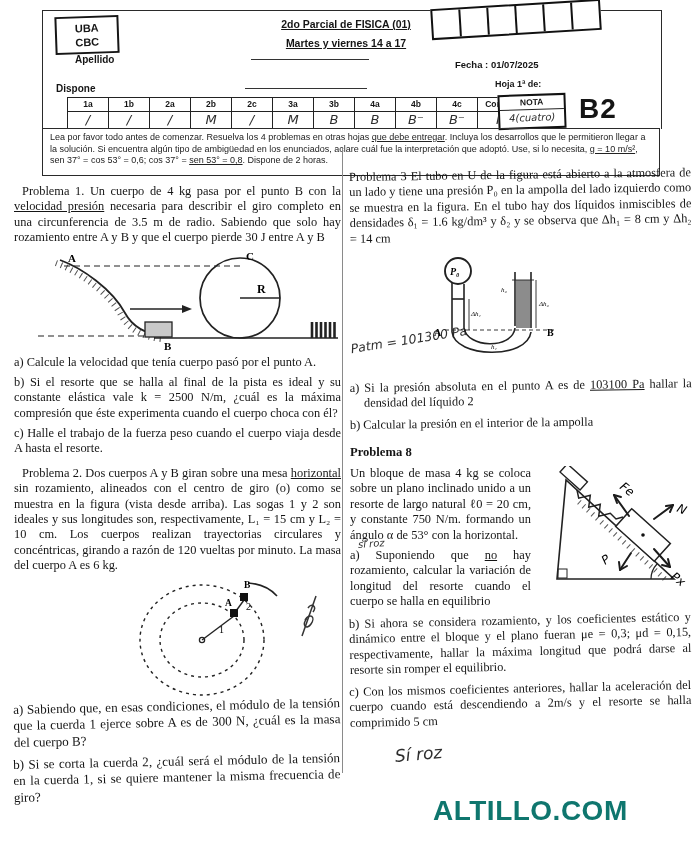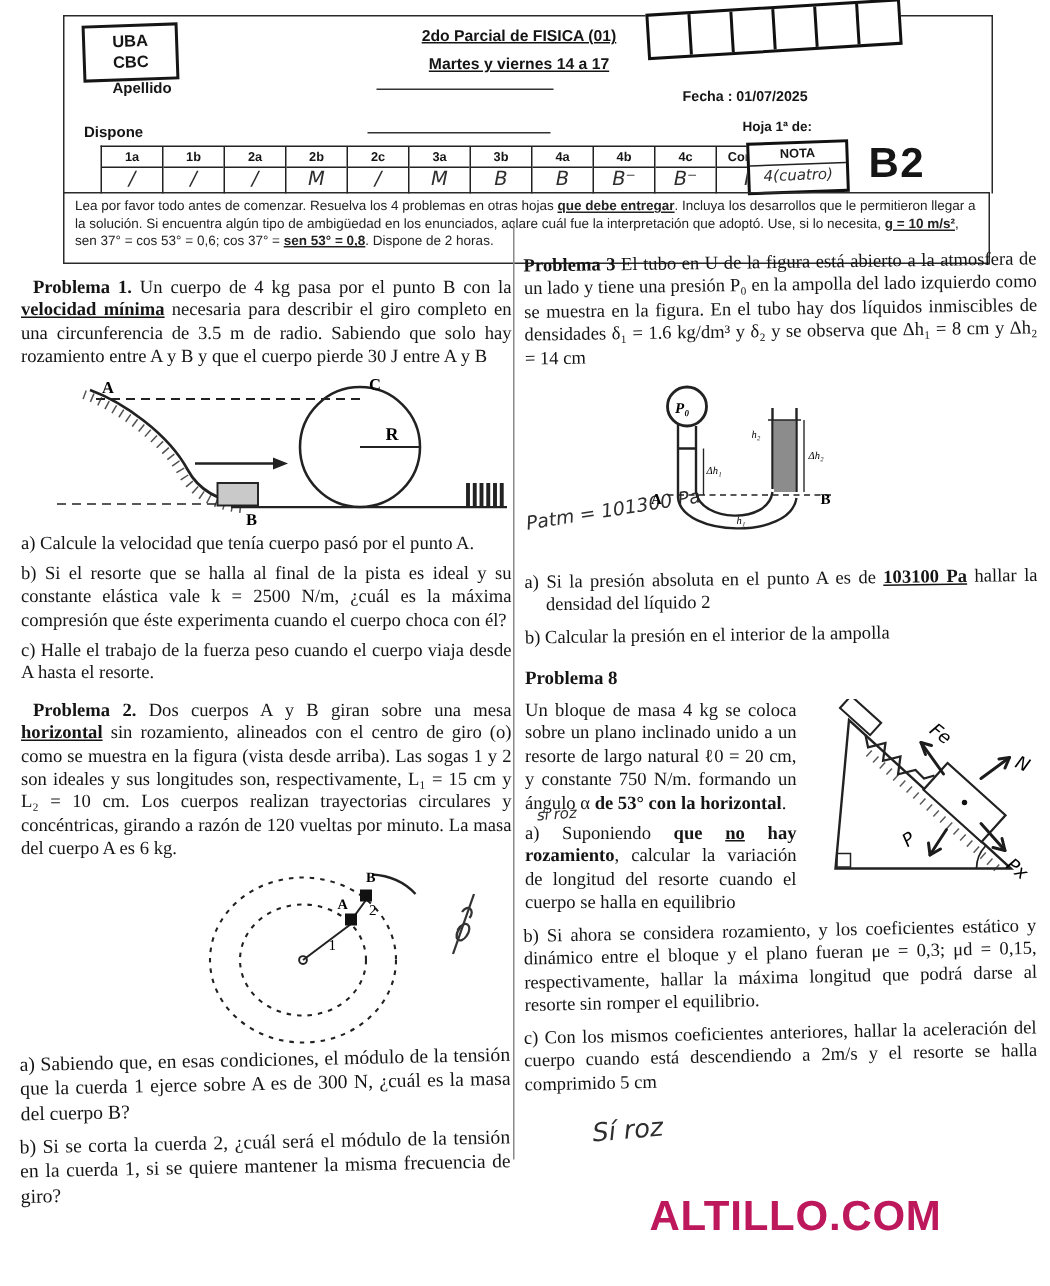--- a/index.html
+++ b/index.html
@@ -35,22 +35,22 @@
   .gmark{height:17px;text-align:center;}
   .hand{font-family:"DejaVu Sans",sans-serif;font-style:italic;color:#2e2e2e;}
   .gmark.hand{font-size:13px;line-height:15px;}
   .nota{position:absolute;left:455px;top:83px;width:64px;border:2.5px solid #111;
         transform:rotate(-2deg);background:#fff;}
   .nota .gmark{font-size:10px;line-height:16px;}
   .b2{position:absolute;left:536px;top:82px;font:bold 28px "Liberation Sans",sans-serif;letter-spacing:1px;}
   .instructions{position:absolute;left:42px;top:128px;width:618px;height:48px;
         border:1.3px solid #2a2a2a;box-sizing:border-box;padding:3px 7px;
         font:9px/1.3 "Liberation Sans",sans-serif;color:#222;text-align:left;}
-  .u{text-decoration:underline;font-weight:bold;}
-  .b{font-weight:bold;}
+  .u{text-decoration:underline;}
+  .b{font-weight:normal;}
   .divider{position:absolute;left:342px;top:148px;height:625px;border-left:1px solid #8a8a8a;}
   
   .colL{position:absolute;left:14px;top:184px;width:327px;}
   .colR{position:absolute;left:350px;top:170px;width:342px;}
   .body{margin:0 0 5px 0;font-size:12.4px;line-height:1.24;text-align:justify;}
   .indent{text-indent:8px;}
   .q{margin-top:3px;}
   .qbig{font-size:13.1px;line-height:1.26;}
   .skew{transform:rotate(-1.2deg);transform-origin:0 100%;}
   .skew2{transform:rotate(-0.8deg);transform-origin:0 100%;}
@@ -59,21 +59,21 @@
   .fig2{position:absolute;left:88px;top:0;}
   .fig3wrap{position:relative;height:126px;}
   .fig3{position:absolute;left:55px;top:2px;}
   .patm{position:absolute;left:0;top:80px;font-size:12.5px;transform:rotate(-9deg);white-space:nowrap;}
   .p4title{font-weight:bold;font-size:12.6px;margin:12px 0 6px 0;}
   .fig4{float:right;width:155px;height:132px;margin:0 0 4px 6px;}
   .handwrap{position:relative;}
   .siroz{position:absolute;left:8px;top:-10px;font-size:10px;white-space:nowrap;transform:rotate(-4deg);}
   .bottomroz{margin:8px 0 0 45px;font-size:17px;transform:rotate(-5deg);display:inline-block;}
   .altillo{position:absolute;left:433px;top:795px;font:bold 28px "Liberation Sans",sans-serif;
-           letter-spacing:0.5px;color:#be185d;}
+           letter-spacing:0.5px;color:#0f766e;}
   svg text{font-family:"Liberation Serif","DejaVu Serif",serif;}
   svg .handtxt{font-family:"DejaVu Sans",sans-serif;font-style:italic;}
 </style>
 </head>
 <body>
 
 <div class="page">
 
   <div class="form">
     <div class="uba">
@@ -155,21 +155,21 @@
 
   <div class="instructions">
     <span>Lea por favor todo antes de comenzar. Resuelva los 4 problemas en otras hojas </span><span class="b u">que debe entregar</span><span>. Incluya los desarrollos que le permitieron llegar a la solución. Si encuentra algún tipo de ambigüedad en los enunciados, aclare cuál fue la interpretación que adoptó. Use, si lo necesita, </span><span class="u">g = 10 m/s²</span><span>, sen 37° = cos 53° = 0,6; cos 37° = </span><span class="u">sen 53° = 0,8</span><span>. Dispone de 2 horas.</span>
   </div>
 
   <div class="divider"></div>
 
   <div class="colL">
 
     <p class="body indent">
-      <span class="b">Problema 1.</span><span> Un cuerpo de 4 kg pasa por el punto B con la </span><span class="u">velocidad mínima</span><span> necesaria para describir el giro completo en una circunferencia de 3.5 m de radio. Sabiendo que solo hay rozamiento entre A y B y que el cuerpo pierde 30 J entre A y B</span>
+      <span class="b">Problema 1.</span><span> Un cuerpo de 4 kg pasa por el punto B con la </span><span class="u">velocidad presión</span><span> necesaria para describir el giro completo en una circunferencia de 3.5 m de radio. Sabiendo que solo hay rozamiento entre A y B y que el cuerpo pierde 30 J entre A y B</span>
     </p>
 
     <svg class="fig1" width="327" height="100" viewBox="0 0 327 100">
       <line x1="50" y1="15" x2="230" y2="15" stroke="#222" stroke-width="1.2" stroke-dasharray="6 4"></line>
       <path d="M 42 12 C 64 20 94 41 107 64 C 114 77 127 86 147 88" fill="none" stroke="#333" stroke-width="6" stroke-dasharray="1 4.5" opacity="0.85"></path>
       <path d="M 46 9 C 68 17 98 38 111 62 C 118 75 130 83 150 85" fill="none" stroke="#222" stroke-width="1.8"></path>
       <line x1="24" y1="85" x2="142" y2="85" stroke="#222" stroke-width="1.1" stroke-dasharray="6 4"></line>
       <line x1="140" y1="87" x2="324" y2="87" stroke="#222" stroke-width="1.5"></line>
       <rect x="131" y="71" width="27" height="15" fill="#c9c9c9" stroke="#222" stroke-width="1.3"></rect>
       <line x1="116" y1="58" x2="168" y2="58" stroke="#222" stroke-width="1.6"></line>

